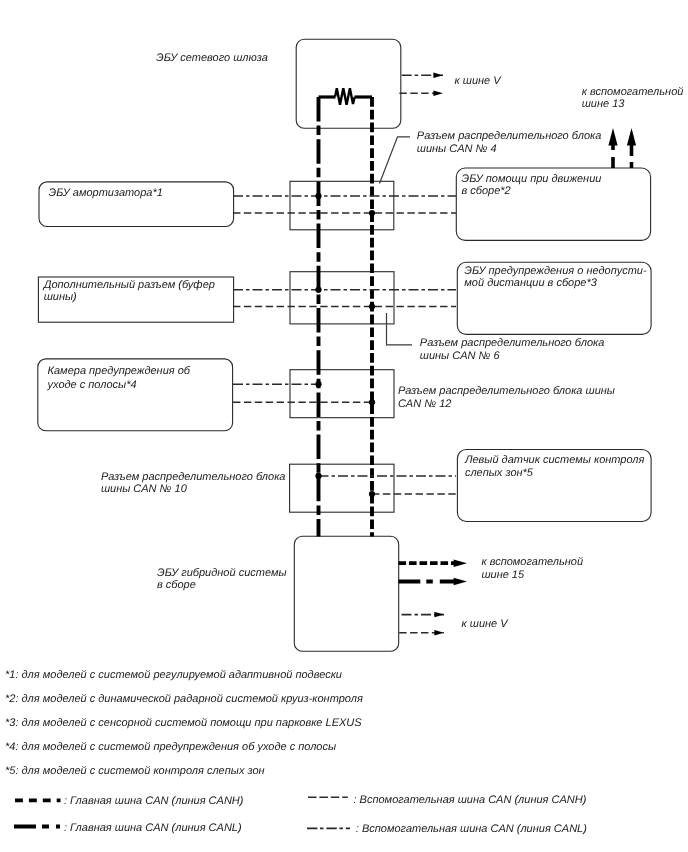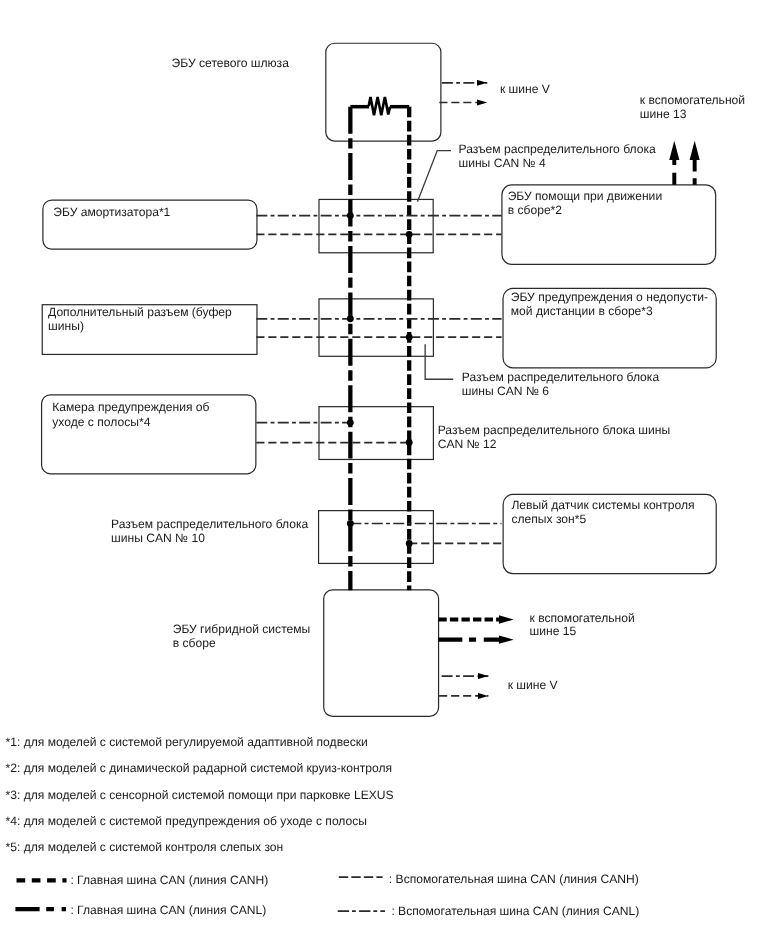--- a/index.html
+++ b/index.html
@@ -1,19 +1,19 @@
 <!DOCTYPE html>
 <html><head>
 <meta charset="utf-8">
 <style>
   html,body{margin:0;padding:0;background:#ffffff;}
   body{width:688px;height:852px;position:relative;
        font-family:"Liberation Sans",sans-serif;color:#000;
        -webkit-font-smoothing:antialiased;text-rendering:geometricPrecision;}
-  #root{position:absolute;left:0;top:0;width:688px;height:852px;overflow:hidden;}
+  #root{position:absolute;left:0;top:0;width:688px;height:852px;overflow:hidden;font-style:italic;}
   svg#diagram{position:absolute;left:0;top:0;}
   text{font-family:"Liberation Sans",sans-serif;fill:#1a1a1a;}
   .lbl{font-size:11px;}
   .foot{font-size:11px;}
   .box{fill:none;stroke:#2a2a2a;stroke-width:1.1;}
   .jb{fill:none;stroke:#2a2a2a;stroke-width:1.1;}
   .mainL{fill:none;stroke:#000;stroke-width:3.9;stroke-dasharray:24.5 4.1 9.5 4.1;}
   .mainH{fill:none;stroke:#000;stroke-width:3.9;stroke-dasharray:9.7 3.1;}
   .solid2{fill:none;stroke:#000;stroke-width:3.2;}
   .zig{fill:none;stroke:#000;stroke-width:2.4;stroke-linejoin:miter;stroke-linecap:butt;stroke-miterlimit:2;}

